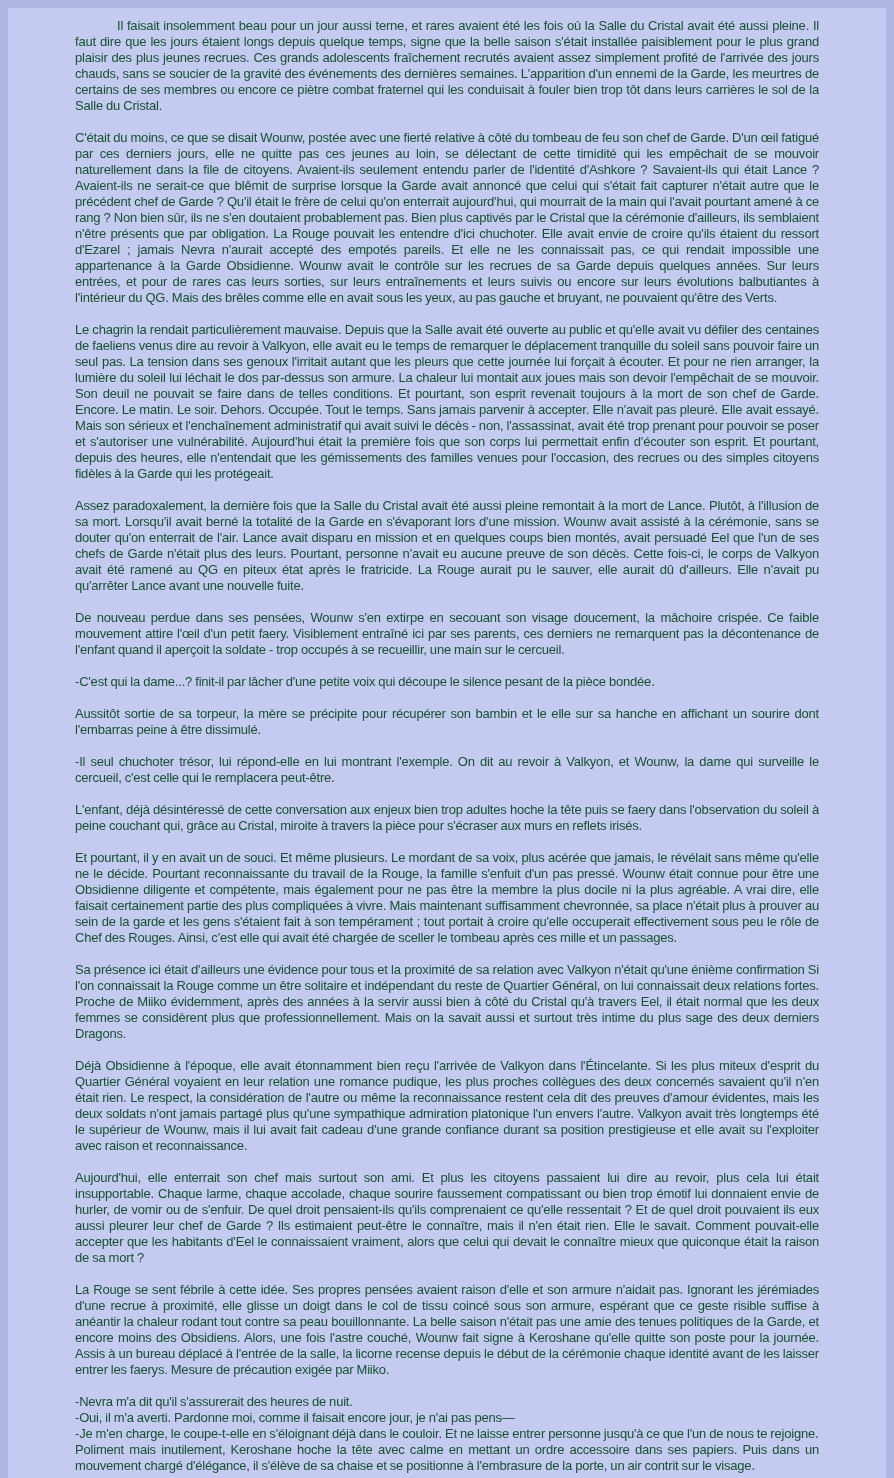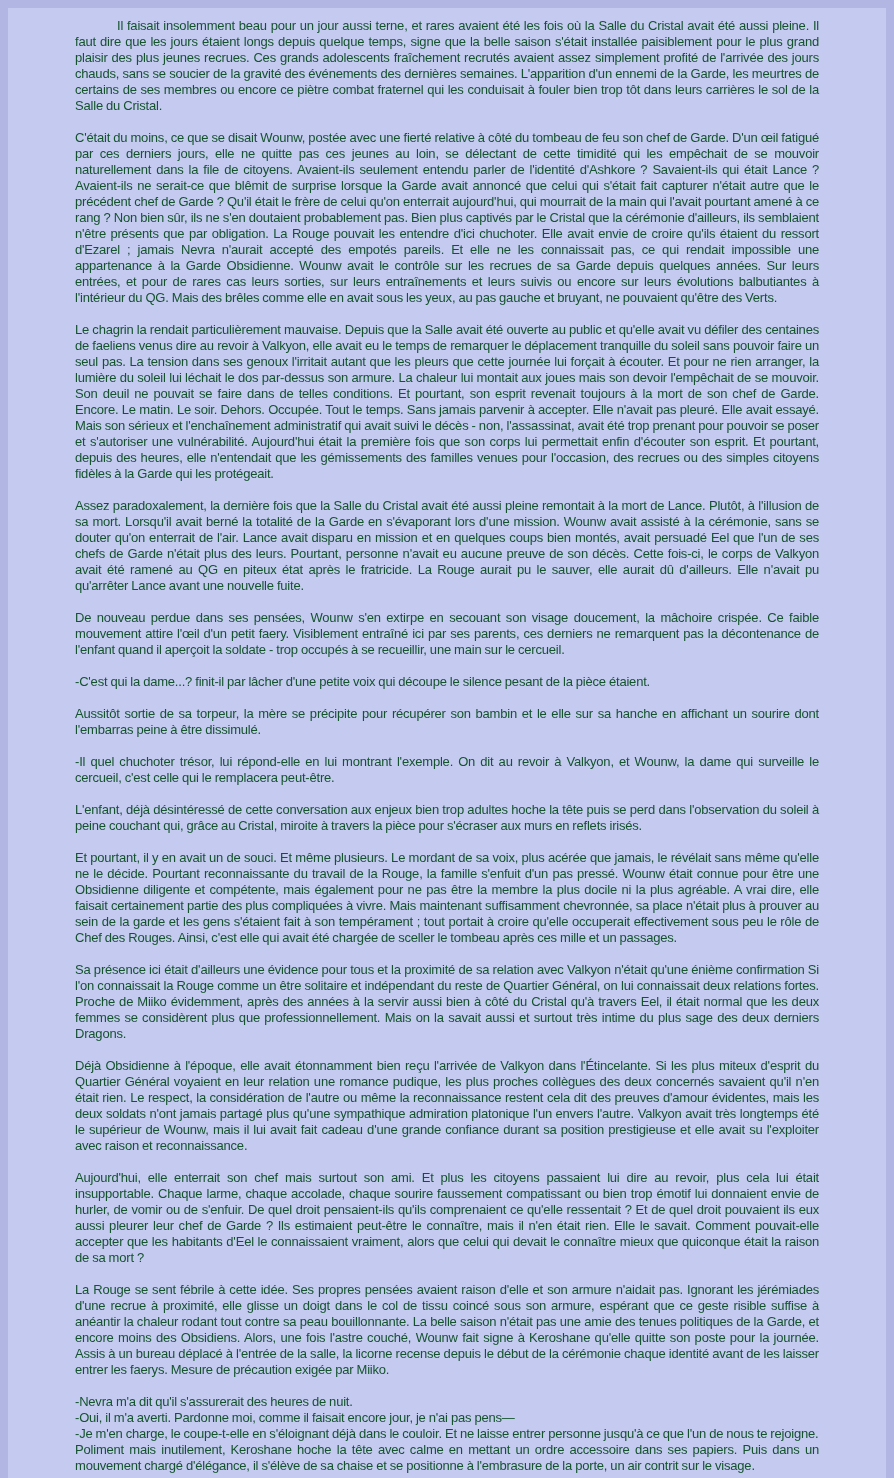--- a/index.html
+++ b/index.html
@@ -36,24 +36,24 @@
 </head>
 <body>
 
 <main class="page">
   <article class="story">
       <p class="indented">Il faisait insolemment beau pour un jour aussi terne, et rares avaient été les fois où la Salle du Cristal avait été aussi pleine. Il faut dire que les jours étaient longs depuis quelque temps, signe que la belle saison s'était installée paisiblement pour le plus grand plaisir des plus jeunes recrues. Ces grands adolescents fraîchement recrutés avaient assez simplement profité de l'arrivée des jours chauds, sans se soucier de la gravité des événements des dernières semaines. L'apparition d'un ennemi de la Garde, les meurtres de certains de ses membres ou encore ce piètre combat fraternel qui les conduisait à fouler bien trop tôt dans leurs carrières le sol de la Salle du Cristal.</p>
       <p>C'était du moins, ce que se disait Wounw, postée avec une fierté relative à côté du tombeau de feu son chef de Garde. D'un œil fatigué par ces derniers jours, elle ne quitte pas ces jeunes au loin, se délectant de cette timidité qui les empêchait de se mouvoir naturellement dans la file de citoyens. Avaient-ils seulement entendu parler de l'identité d'Ashkore ? Savaient-ils qui était Lance ? Avaient-ils ne serait-ce que blêmit de surprise lorsque la Garde avait annoncé que celui qui s'était fait capturer n'était autre que le précédent chef de Garde ? Qu'il était le frère de celui qu'on enterrait aujourd'hui, qui mourrait de la main qui l'avait pourtant amené à ce rang ? Non bien sûr, ils ne s'en doutaient probablement pas. Bien plus captivés par le Cristal que la cérémonie d'ailleurs, ils semblaient n'être présents que par obligation. La Rouge pouvait les entendre d'ici chuchoter. Elle avait envie de croire qu'ils étaient du ressort d'Ezarel ; jamais Nevra n'aurait accepté des empotés pareils. Et elle ne les connaissait pas, ce qui rendait impossible une appartenance à la Garde Obsidienne. Wounw avait le contrôle sur les recrues de sa Garde depuis quelques années. Sur leurs entrées, et pour de rares cas leurs sorties, sur leurs entraînements et leurs suivis ou encore sur leurs évolutions balbutiantes à l'intérieur du QG. Mais des brêles comme elle en avait sous les yeux, au pas gauche et bruyant, ne pouvaient qu'être des Verts.</p>
       <p>Le chagrin la rendait particulièrement mauvaise. Depuis que la Salle avait été ouverte au public et qu'elle avait vu défiler des centaines de faeliens venus dire au revoir à Valkyon, elle avait eu le temps de remarquer le déplacement tranquille du soleil sans pouvoir faire un seul pas. La tension dans ses genoux l'irritait autant que les pleurs que cette journée lui forçait à écouter. Et pour ne rien arranger, la lumière du soleil lui léchait le dos par-dessus son armure. La chaleur lui montait aux joues mais son devoir l'empêchait de se mouvoir. Son deuil ne pouvait se faire dans de telles conditions. Et pourtant, son esprit revenait toujours à la mort de son chef de Garde. Encore. Le matin. Le soir. Dehors. Occupée. Tout le temps. Sans jamais parvenir à accepter. Elle n'avait pas pleuré. Elle avait essayé. Mais son sérieux et l'enchaînement administratif qui avait suivi le décès - non, l'assassinat, avait été trop prenant pour pouvoir se poser et s'autoriser une vulnérabilité. Aujourd'hui était la première fois que son corps lui permettait enfin d'écouter son esprit. Et pourtant, depuis des heures, elle n'entendait que les gémissements des familles venues pour l'occasion, des recrues ou des simples citoyens fidèles à la Garde qui les protégeait.</p>
       <p>Assez paradoxalement, la dernière fois que la Salle du Cristal avait été aussi pleine remontait à la mort de Lance. Plutôt, à l'illusion de sa mort. Lorsqu'il avait berné la totalité de la Garde en s'évaporant lors d'une mission. Wounw avait assisté à la cérémonie, sans se douter qu'on enterrait de l'air. Lance avait disparu en mission et en quelques coups bien montés, avait persuadé Eel que l'un de ses chefs de Garde n'était plus des leurs. Pourtant, personne n'avait eu aucune preuve de son décès. Cette fois-ci, le corps de Valkyon avait été ramené au QG en piteux état après le fratricide. La Rouge aurait pu le sauver, elle aurait dû d'ailleurs. Elle n'avait pu qu'arrêter Lance avant une nouvelle fuite.</p>
       <p>De nouveau perdue dans ses pensées, Wounw s'en extirpe en secouant son visage doucement, la mâchoire crispée. Ce faible mouvement attire l'œil d'un petit faery. Visiblement entraîné ici par ses parents, ces derniers ne remarquent pas la décontenance de l'enfant quand il aperçoit la soldate - trop occupés à se recueillir, une main sur le cercueil.</p>
-      <p>-C'est qui la dame...? finit-il par lâcher d'une petite voix qui découpe le silence pesant de la pièce étaient.</p>
+      <p>-C'est qui la dame...? finit-il par lâcher d'une petite voix qui découpe le silence pesant de la pièce bondée.</p>
       <p>Aussitôt sortie de sa torpeur, la mère se précipite pour récupérer son bambin et le elle sur sa hanche en affichant un sourire dont l'embarras peine à être dissimulé.</p>
-      <p>-Il quel chuchoter trésor, lui répond-elle en lui montrant l'exemple. On dit au revoir à Valkyon, et Wounw, la dame qui surveille le cercueil, c'est celle qui le remplacera peut-être.</p>
-      <p>L'enfant, déjà désintéressé de cette conversation aux enjeux bien trop adultes hoche la tête puis se perd dans l'observation du soleil à peine couchant qui, grâce au Cristal, miroite à travers la pièce pour s'écraser aux murs en reflets irisés.</p>
+      <p>-Il seul chuchoter trésor, lui répond-elle en lui montrant l'exemple. On dit au revoir à Valkyon, et Wounw, la dame qui surveille le cercueil, c'est celle qui le remplacera peut-être.</p>
+      <p>L'enfant, déjà désintéressé de cette conversation aux enjeux bien trop adultes hoche la tête puis se faery dans l'observation du soleil à peine couchant qui, grâce au Cristal, miroite à travers la pièce pour s'écraser aux murs en reflets irisés.</p>
       <p>Et pourtant, il y en avait un de souci. Et même plusieurs. Le mordant de sa voix, plus acérée que jamais, le révélait sans même qu'elle ne le décide. Pourtant reconnaissante du travail de la Rouge, la famille s'enfuit d'un pas pressé. Wounw était connue pour être une Obsidienne diligente et compétente, mais également pour ne pas être la membre la plus docile ni la plus agréable. A vrai dire, elle faisait certainement partie des plus compliquées à vivre. Mais maintenant suffisamment chevronnée, sa place n'était plus à prouver au sein de la garde et les gens s'étaient fait à son tempérament ; tout portait  à croire qu'elle occuperait effectivement sous peu le rôle de Chef des Rouges. Ainsi, c'est elle qui avait été chargée de sceller le tombeau après ces mille et un passages.</p>
       <p>Sa présence ici était d'ailleurs une évidence pour tous et la proximité de sa relation avec Valkyon n'était qu'une énième confirmation Si l'on connaissait la Rouge comme un être solitaire et indépendant du reste de Quartier Général, on lui connaissait deux relations fortes. Proche de Miiko évidemment, après des années à la servir aussi bien à côté du Cristal qu'à travers Eel, il était normal que les deux femmes se considèrent plus que professionnellement. Mais on la savait aussi et surtout très intime du plus sage des deux derniers Dragons.</p>
       <p>Déjà Obsidienne à l'époque, elle avait étonnamment bien reçu l'arrivée de Valkyon dans l'Étincelante. Si les plus miteux d'esprit du Quartier Général voyaient en leur relation une romance pudique, les plus proches collègues des deux concernés savaient qu'il n'en était rien. Le respect, la considération de l'autre ou même la reconnaissance restent cela dit des preuves d'amour évidentes, mais les deux soldats n'ont jamais partagé plus qu'une sympathique admiration platonique l'un envers l'autre. Valkyon avait très longtemps été le supérieur de Wounw, mais il lui avait fait cadeau d'une grande confiance durant sa position prestigieuse et elle avait su l'exploiter avec raison et reconnaissance.</p>
       <p>Aujourd'hui, elle enterrait son chef mais surtout son ami. Et plus les citoyens passaient lui dire au revoir, plus cela lui était insupportable. Chaque larme, chaque accolade, chaque sourire faussement compatissant ou bien trop émotif lui donnaient envie de hurler, de vomir ou de s'enfuir. De quel droit pensaient-ils qu'ils comprenaient ce qu'elle ressentait ? Et de quel droit pouvaient ils eux aussi pleurer leur chef de Garde ? Ils estimaient peut-être le connaître, mais il n'en était rien. Elle le savait. Comment pouvait-elle accepter que les habitants d'Eel le connaissaient vraiment, alors que celui qui devait le connaître mieux que quiconque était la raison de sa mort ?</p>
       <p>La Rouge se sent fébrile à cette idée. Ses propres pensées avaient raison d'elle et son armure n'aidait pas. Ignorant les jérémiades d'une recrue à proximité, elle glisse un doigt dans le col de tissu coincé sous son armure, espérant que ce geste risible suffise à anéantir la chaleur rodant tout contre sa peau bouillonnante. La belle saison n'était pas une amie des tenues politiques de la Garde, et encore moins des Obsidiens. Alors, une fois l'astre couché, Wounw fait signe à Keroshane qu'elle quitte son poste pour la journée. Assis à un bureau déplacé à l'entrée de la salle, la licorne recense depuis le début de la cérémonie chaque identité avant de les laisser entrer les faerys. Mesure de précaution exigée par Miiko.</p>
       <p>-Nevra m'a dit qu'il s'assurerait des heures de nuit.<br>-Oui, il m'a averti. Pardonne moi, comme il faisait encore jour, je n'ai pas pens—<br>-Je m'en charge, le coupe-t-elle en s'éloignant déjà dans le couloir. Et ne laisse entrer personne jusqu'à ce que l'un de nous te rejoigne.<br>Poliment mais inutilement, Keroshane hoche la tête avec calme en mettant un ordre accessoire dans ses papiers. Puis dans un mouvement chargé d'élégance, il s'élève de sa chaise et se positionne à l'embrasure de la porte, un air contrit sur le visage.</p>
     </article>
 </main>
 
 </body></html>

